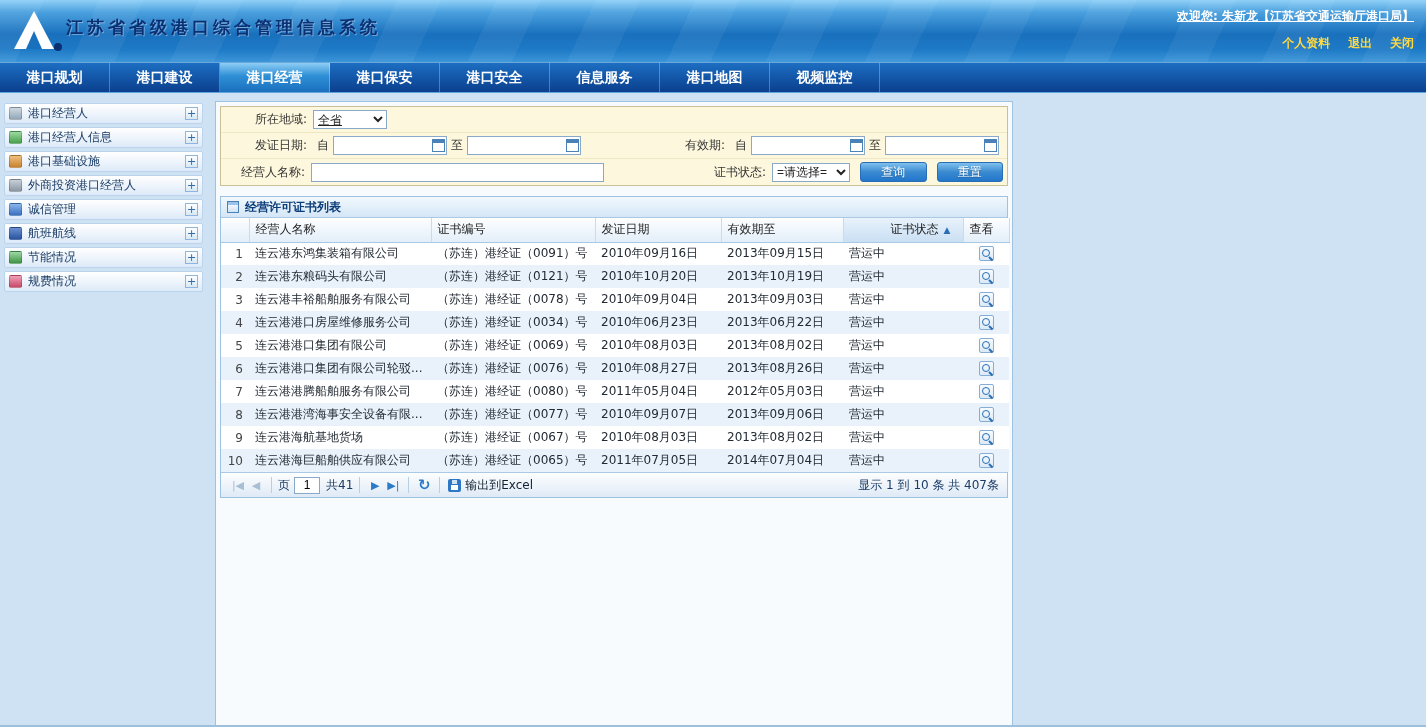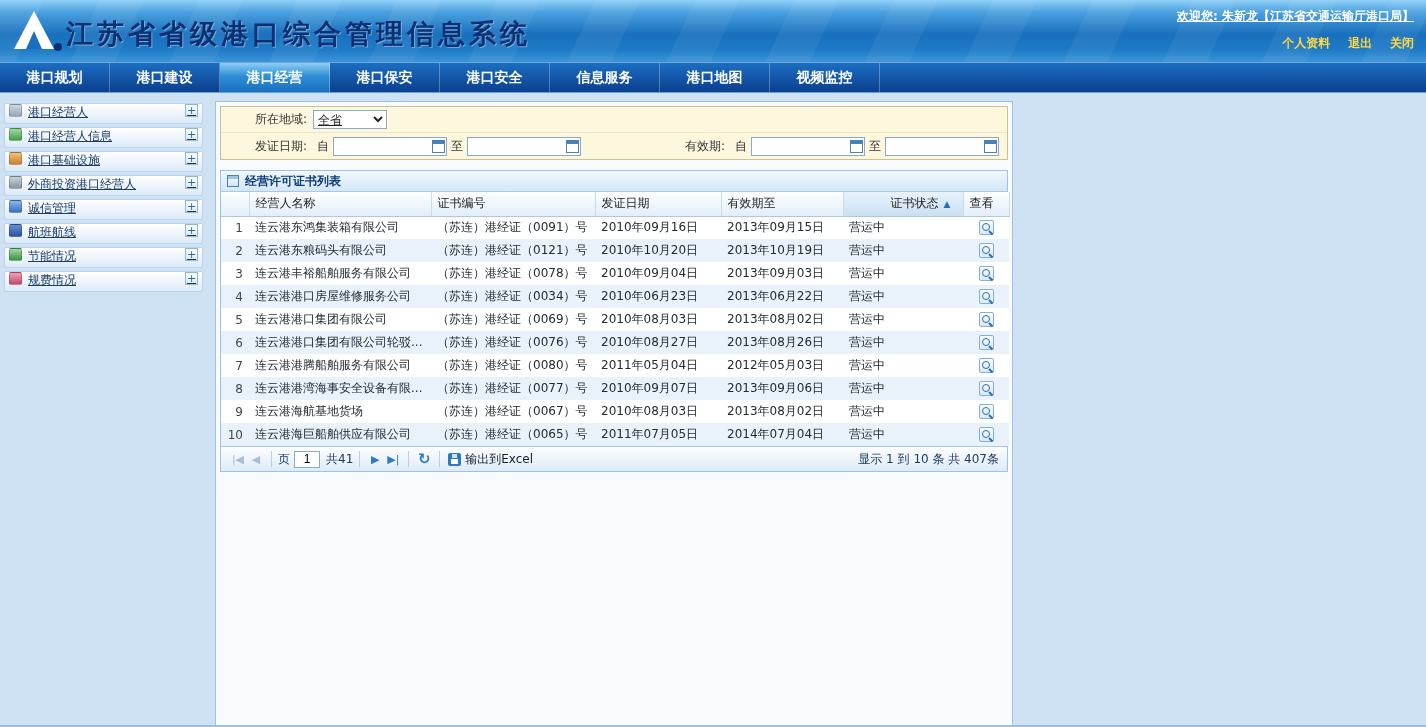--- a/index.html
+++ b/index.html
@@ -15,21 +15,21 @@
   
   .header {
     position: relative; height: 62px; flex: 0 0 62px;
     background:
       repeating-linear-gradient(115deg, rgba(255,255,255,0.05) 0 40px, rgba(255,255,255,0) 40px 90px),
       linear-gradient(180deg, #8fd0f7 0%, #4aa0de 20%, #1970bd 55%, #1e7ac6 80%, #3c95d8 100%);
   }
   .logo { position: absolute; left: 10px; top: 7px; }
   .app-title {
     position: absolute; left: 66px; top: 16px;
-    font-size: 27px; font-weight: bold; letter-spacing: 4px;
+    font-size: 17px; font-weight: bold; letter-spacing: 4px;
     color: #0a2f73; text-shadow: 1px 1px 0 rgba(255,255,255,0.35);
   }
   .header-right { position: absolute; right: 12px; top: 8px; text-align: right; }
   .welcome { color: #ffffff; font-weight: bold; text-decoration: underline; }
   .header-links { margin-top: 10px; }
   .header-links a { color: #ffd942; font-weight: bold; text-decoration: none; margin-left: 14px; cursor: pointer; }
 
   
   .nav {
     height: 31px; flex: 0 0 31px; display: flex;
@@ -43,25 +43,24 @@
   }
   .nav-tab.active {
     background: linear-gradient(180deg, #8ecdf5, #2e8fd5 45%, #1a6fbe);
   }
 
   
   .content { flex: 1; display: flex; overflow: hidden; }
   .sidebar { width: 207px; flex: 0 0 207px; padding-top: 10px; }
   .side-item {
     height: 21px; margin: 0 4px 3px 4px; padding: 0 4px;
-    display: flex; 
+    display: flex; align-items: center;
     background: linear-gradient(180deg, #ffffff, #ddeaf8);
     border: 1px solid #b9d4ec; border-radius: 2px; cursor: pointer;
     color: #1a3c66;
-    text-decoration: underline;
   }
   .side-icon { width: 13px; height: 13px; border-radius: 2px; margin-right: 6px; border: 1px solid rgba(0,0,0,0.18); }
   .si-1 { background: linear-gradient(#cfd8e0,#93a7b8); }
   .si-2 { background: linear-gradient(#9fd8a5,#46a24a); }
   .si-3 { background: linear-gradient(#f0c080,#c88230); }
   .si-4 { background: linear-gradient(#c8d0d8,#8a97a5); }
   .si-5 { background: linear-gradient(#8ab6ea,#3a72c0); }
   .si-6 { background: linear-gradient(#6a8fd0,#2a55a0); }
   .si-7 { background: linear-gradient(#9fd8a5,#3d9444); }
   .si-8 { background: linear-gradient(#f0a0b8,#c84a6a); }
@@ -271,20 +270,30 @@
           <span class="date-field">
             <input style="">
             <span class="cal-icon"></span>
           </span>
           <span class="s-mini">至</span>
           <span class="date-field">
             <input style="">
             <span class="cal-icon"></span>
           </span>
         </div>
+        <div class="s-row">
+          <span class="s-label">经营人名称:</span>
+          <input class="txt-input" style="">
+          <span class="s-label3">证书状态:</span>
+          <select class="sel-status">
+            <option>=请选择=</option>
+          </select>
+          <button class="btn">查询</button>
+          <button class="btn">重置</button>
+        </div>
       </div>
 
       <div class="table-box">
         <div class="tbl-title">
           <span class="tbl-icon"></span>
           <span>经营许可证书列表</span>
         </div>
         <table>
           <colgroup>
             <col class="c-num">

